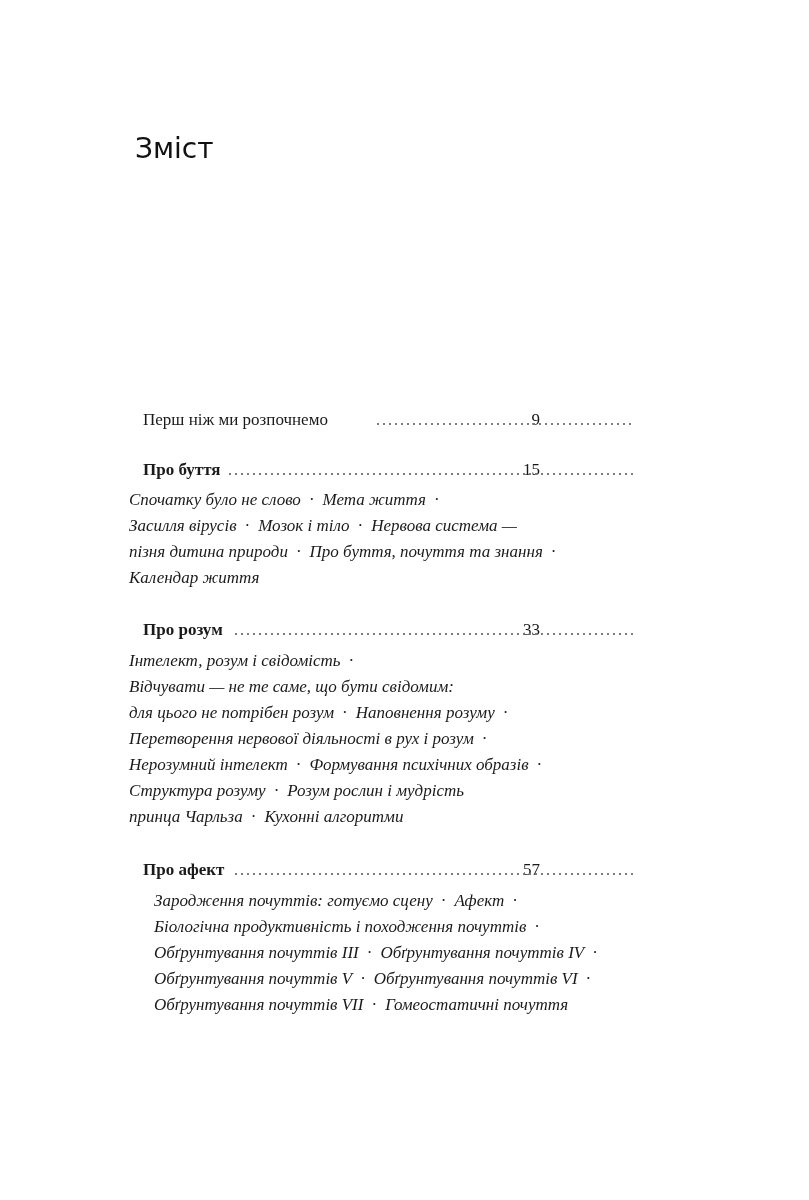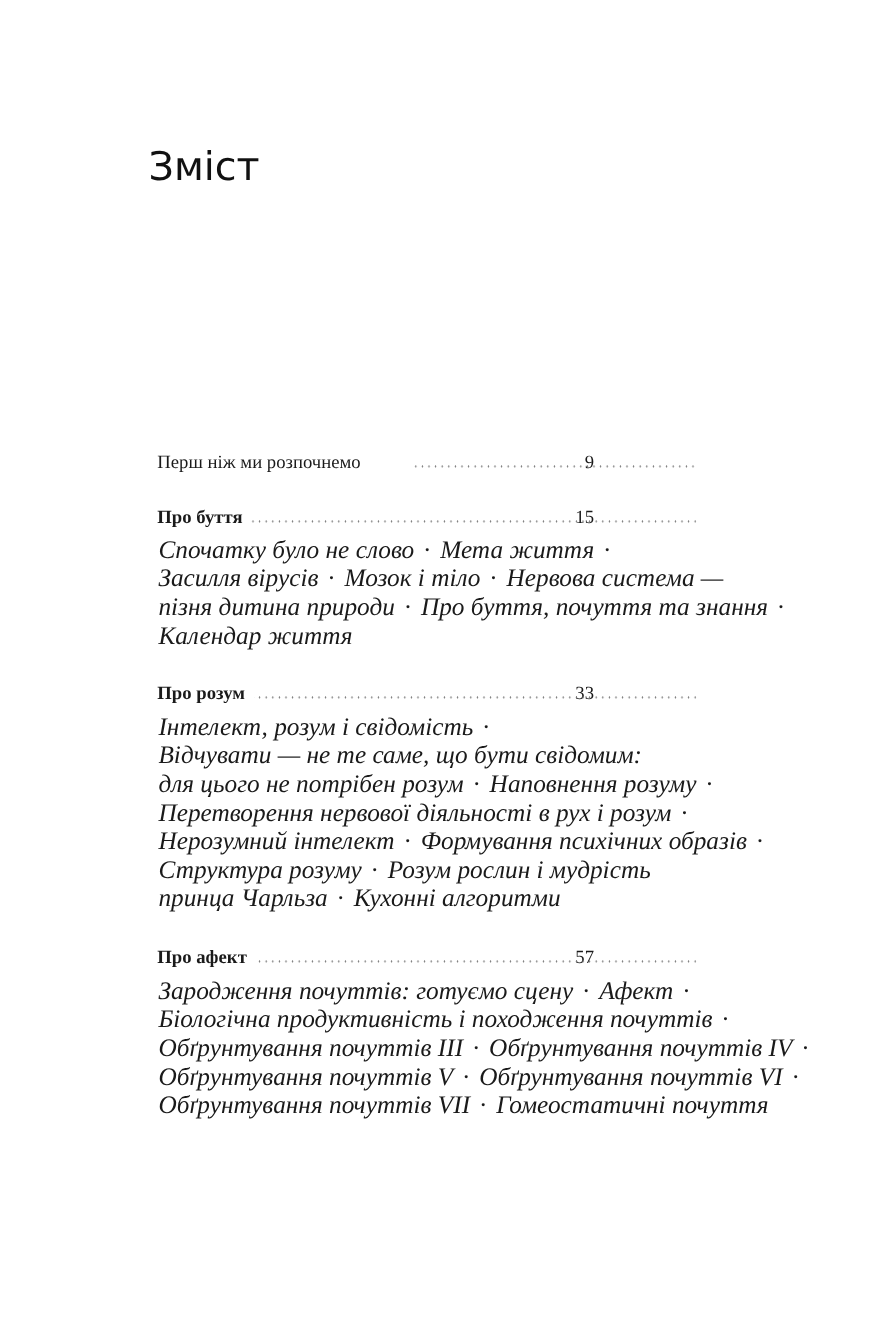--- a/index.html
+++ b/index.html
@@ -13,21 +13,21 @@
       position: relative;
       overflow: hidden;
       color: #1a1a1a;
       font-family: "Liberation Serif", "DejaVu Serif", serif;
     }
     .page-title {
       position: absolute;
       left: 135px;
       top: 132px;
       font-family: "DejaVu Sans", "Liberation Sans", sans-serif;
-      font-size: 36px;
+      font-size: 28px;
       font-weight: 400;
       letter-spacing: 0px;
       color: #111;
     }
     .toc {
       position: absolute;
       left: 0;
       top: 0;
       width: 809px;
     }
@@ -72,24 +72,24 @@
       z-index: 1;
     }
     .entry-page {
       position: absolute;
       right: 115px; 
       top: 0;
       font-size: 17px;
     }
     .subsections {
       position: absolute;
-      left: 144px;
+      left: 129px;
       width: 520px;
       font-style: italic;
-      font-size: 23px;
+      font-size: 17px;
       line-height: 26px;
     }
     .sub-line {
       display: block;
       white-space: nowrap;
     }
     .sep {
       display: inline-block;
       margin: 0 8px;
       font-style: normal;
@@ -158,21 +158,21 @@
       <span>принца Чарльза</span><span class="sep">·</span><span>Кухонні алгоритми</span>
     </span>
   </div>
 
   <div class="entry-row" style="top:858px;">
     <span class="entry-num">III.</span>
     <span class="entry-title bold">Про афект</span>
     <span class="leader"></span>
     <span class="entry-page">57</span>
   </div>
-  <div class="subsections" style="top:888px;">
+  <div class="subsections" style="top:888px;margin-left:25px;">
     <span class="sub-line">
       <span>Зародження почуттів: готуємо сцену</span><span class="sep">·</span><span>Афект</span><span class="sep">·</span>
     </span>
     <span class="sub-line">
       <span>Біологічна продуктивність і походження почуттів</span><span class="sep">·</span>
     </span>
     <span class="sub-line">
       <span>Обґрунтування почуттів III</span><span class="sep">·</span><span>Обґрунтування почуттів IV</span><span class="sep">·</span>
     </span>
     <span class="sub-line">

